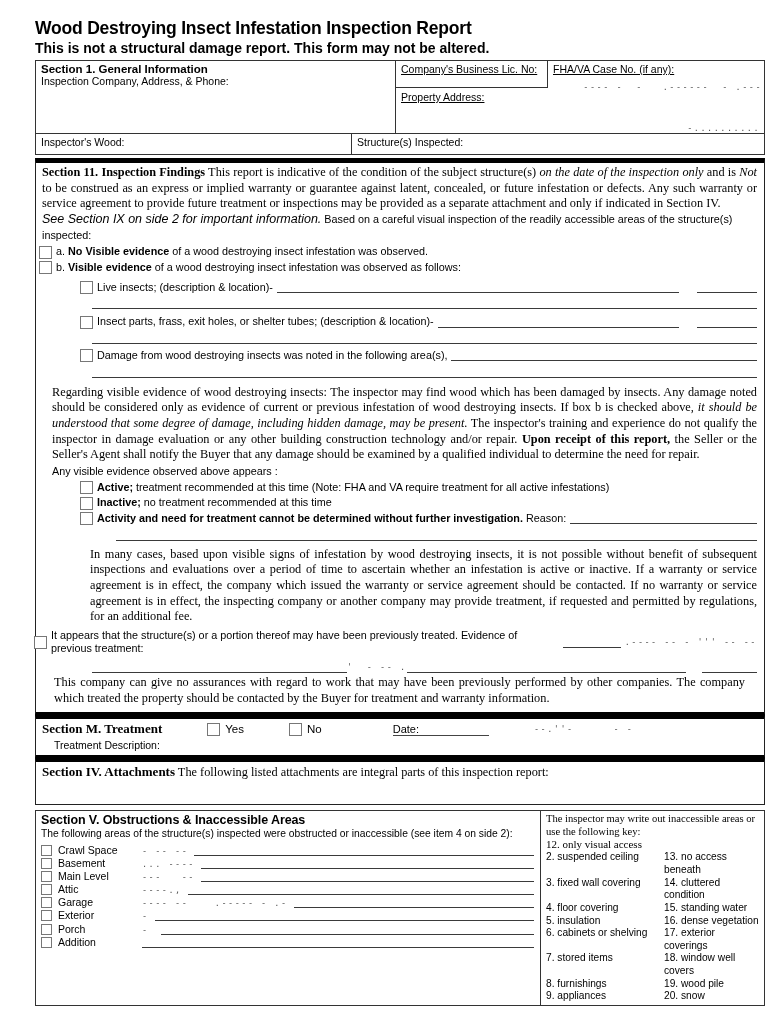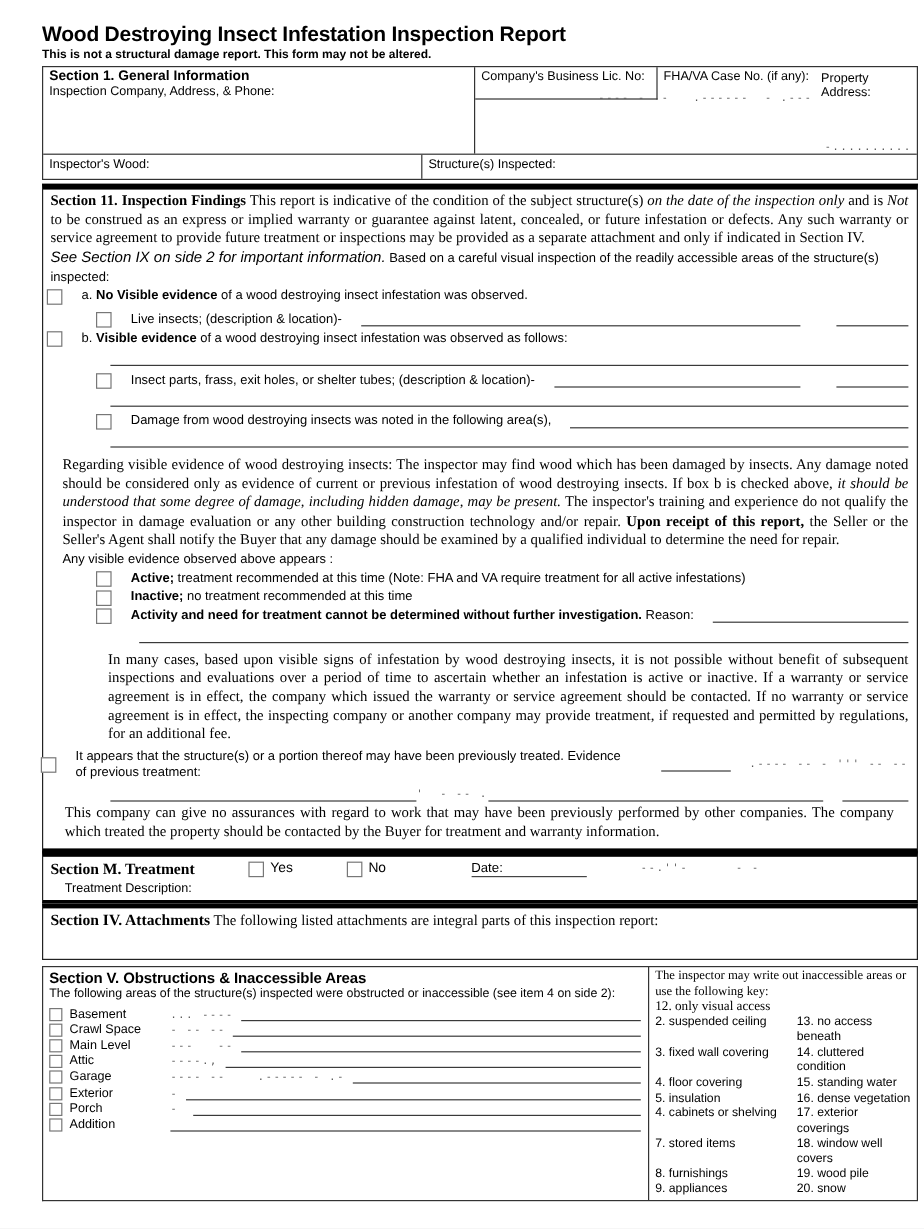--- a/index.html
+++ b/index.html
@@ -11,41 +11,41 @@
   .cb{display:inline-block;width:11px;height:11px;border:1px solid #777;background:#fff;
       flex:0 0 auto;vertical-align:-1px;}
   .cb.sm{width:9px;height:9px;}
   .fill{border-bottom:1px solid #3a3a3a;flex:1 1 auto;height:10px;}
   .seg{border-bottom:1px solid #3a3a3a;height:10px;flex:0 0 auto;}
   .scr{color:#555;font-size:8.5px;letter-spacing:1.5px;white-space:pre;font-family:"DejaVu Sans Mono",monospace;}
   .row{display:flex;align-items:flex-end;}
   .just{text-align:justify;}
   
   .title{font-size:17.5px;font-weight:bold;letter-spacing:-.2px;}
-  .subtitle{font-size:10px;font-weight:bold;margin-top:1px;}
+  .subtitle{font-size:14px;font-weight:bold;margin-top:1px;}
   
   .s1{border:1.5px solid #333;margin-top:4px;font-size:10.5px;}
   .s1-top{display:flex;height:72px;}
   .s1-left{width:360px;border-right:1.5px solid #333;padding:2px 5px;box-sizing:border-box;}
   .s1-h{font-weight:bold;font-size:11.5px;}
-  .s1-right{flex:1;display:flex;}
+  .s1-right{flex:1;display:flex;flex-direction:column;text-decoration:underline;}
   .s1-r1{display:flex;height:27px;}
   .cell-lic{width:152px;border-right:1.5px solid #333;border-bottom:1.5px solid #333;
             padding:2px 5px;box-sizing:border-box;}
   .cell-fha{flex:1;padding:2px 5px;position:relative;box-sizing:border-box;}
   .cell-prop{flex:1;padding:3px 5px;position:relative;}
   .s1-bot{border-top:1.5px solid #333;display:flex;height:20px;}
   .cell-insp{width:316px;border-right:1.5px solid #333;padding:2px 5px;box-sizing:border-box;}
   .cell-struct{flex:1;padding:2px 5px;}
   
   .s2{border:1.5px solid #222;border-top:5px solid #000;border-bottom:3px solid #000;
       margin-top:3px;padding:2px 7px 5px 6px;font-family:"Liberation Serif",serif;font-size:12.3px;line-height:1.27;}
   .s2 .sansline{font-family:"Liberation Sans",sans-serif;font-size:10.8px;}
   .see-ix{font-style:italic;font-family:"Liberation Sans",sans-serif;font-size:12.5px;}
-  .cbrow{display:flex;align-items:center;gap:16px;font-family:"Liberation Sans",sans-serif;
+  .cbrow{display:flex;align-items:center;gap:4px;font-family:"Liberation Sans",sans-serif;
          font-size:10.8px;margin:2px 0;}
   .ind1{margin-left:38px;}
   .contline{height:12px;border-bottom:1px solid #3a3a3a;margin-left:50px;margin-bottom:3px;}
   .p-reg{margin:7px 0 2px 10px;}
   .p-many{margin:6px 0 3px 48px;}
   .p-ass{margin:2px 12px 1px 12px;}
   
   .sM{border:1.5px solid #222;border-top:4px solid #000;border-bottom:3px solid #000;
       padding:2px 7px 3px 6px;}
   .sM-r1{display:flex;align-items:center;font-family:"Liberation Serif",serif;font-size:12.2px;gap:19px;}
@@ -117,30 +117,30 @@
       <b>Section 11. Inspection Findings</b><span> This report is indicative of the condition of the subject structure(s) </span><i>on the date of the inspection only</i><span> and is </span><i>Not</i><span> to be construed as an express or implied warranty or guarantee against latent, concealed, or future infestation or defects. Any such warranty or service agreement to provide future treatment or inspections may be provided as a separate attachment and only if indicated in Section IV.</span>
     </div>
     <div>
       <span class="see-ix">See Section IX on side 2 for important information.</span><span class="sansline"> Based on a careful visual inspection of the readily accessible areas of the structure(s) inspected:</span>
     </div>
 
     <div class="cbrow" style="margin-left:-3px;">
       <span class="cb"></span>
       <span><span>a. </span><b>No Visible evidence</b><span> of a wood destroying insect infestation was observed.</span></span>
     </div>
+    <div class="cbrow" style="margin-left:-3px;">
+      <span class="cb"></span>
+      <span><span>b. </span><b>Visible evidence</b><span> of a wood destroying insect infestation was observed as follows:</span></span>
+    </div>
+
     <div class="cbrow ind1" style="margin-top:6px;">
       <span class="cb"></span>
       <span>Live insects; (description &amp; location)-</span>
       <span class="fill"></span>
       <span class="seg" style="width:60px;margin-left:14px;"></span>
-    </div>
-
-    <div class="cbrow" style="margin-left:-3px;">
-      <span class="cb"></span>
-      <span><span>b. </span><b>Visible evidence</b><span> of a wood destroying insect infestation was observed as follows:</span></span>
     </div>
     <div class="contline"></div>
 
     <div class="cbrow ind1" style="margin-top:6px;">
       <span class="cb"></span>
       <span>Insect parts, frass, exit holes, or shelter tubes; (description &amp; location)-</span>
       <span class="fill"></span>
       <span class="seg" style="width:60px;margin-left:14px;"></span>
     </div>
     <div class="contline"></div>
@@ -213,28 +213,28 @@
     <b class="s4-h">Section IV. Attachments</b><span> The following listed attachments are integral parts of this inspection report:</span>
   </div>
 
   <div class="s5wrap">
     <div class="s5">
       <div class="s5-h">Section V. Obstructions &amp; Inaccessible Areas</div>
       <div class="s5-d">The following areas of the structure(s) inspected were obstructed or inaccessible (see item 4 on side 2):</div>
 
       <div class="area">
             <span class="cb sm"></span>
+            <span class="lbl">Crawl Space</span>
+            <span class="scr">- -- --</span>
+            <span class="fill"></span>
+          </div>
+      <div class="area">
+            <span class="cb sm"></span>
             <span class="lbl">Basement</span>
             <span class="scr">... ----</span>
-            <span class="fill"></span>
-          </div>
-      <div class="area">
-            <span class="cb sm"></span>
-            <span class="lbl">Crawl Space</span>
-            <span class="scr">- -- --</span>
             <span class="fill"></span>
           </div>
       <div class="area">
             <span class="cb sm"></span>
             <span class="lbl">Main Level</span>
             <span class="scr">---   --</span>
             <span class="fill"></span>
           </div>
       <div class="area">
             <span class="cb sm"></span>
@@ -282,21 +282,21 @@
           </div>
       <div class="keyrow">
             <span class="k1">4. floor covering</span>
             <span>15. standing water</span>
           </div>
       <div class="keyrow">
             <span class="k1">5. insulation</span>
             <span>16. dense vegetation</span>
           </div>
       <div class="keyrow">
-            <span class="k1">4. cabinets or shelving</span>
+            <span class="k1">6. cabinets or shelving</span>
             <span>17. exterior coverings</span>
           </div>
       <div class="keyrow">
             <span class="k1">7. stored items</span>
             <span>18. window well covers</span>
           </div>
       <div class="keyrow">
             <span class="k1">8. furnishings</span>
             <span>19. wood pile</span>
           </div>

